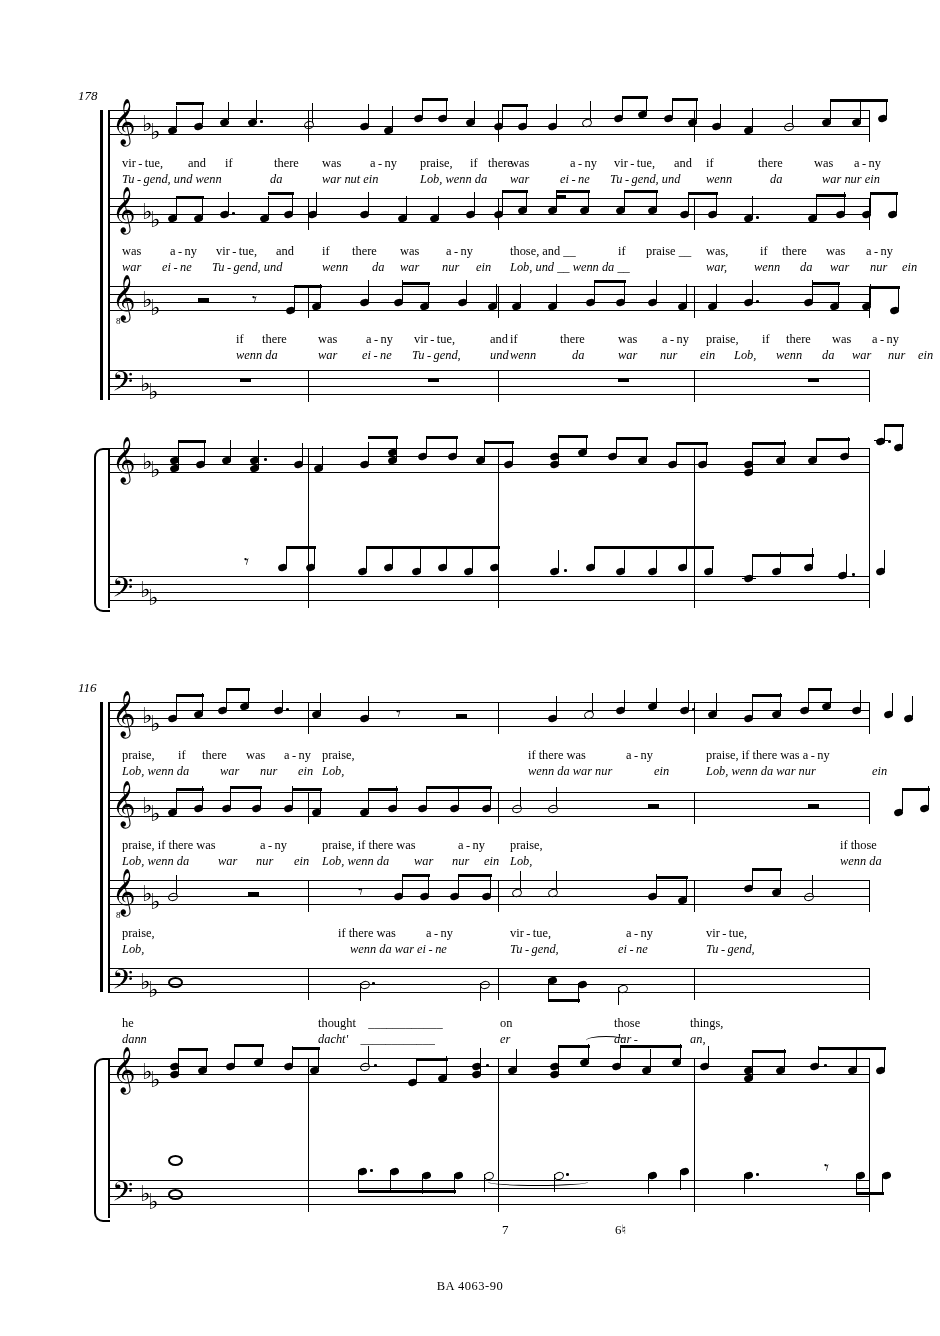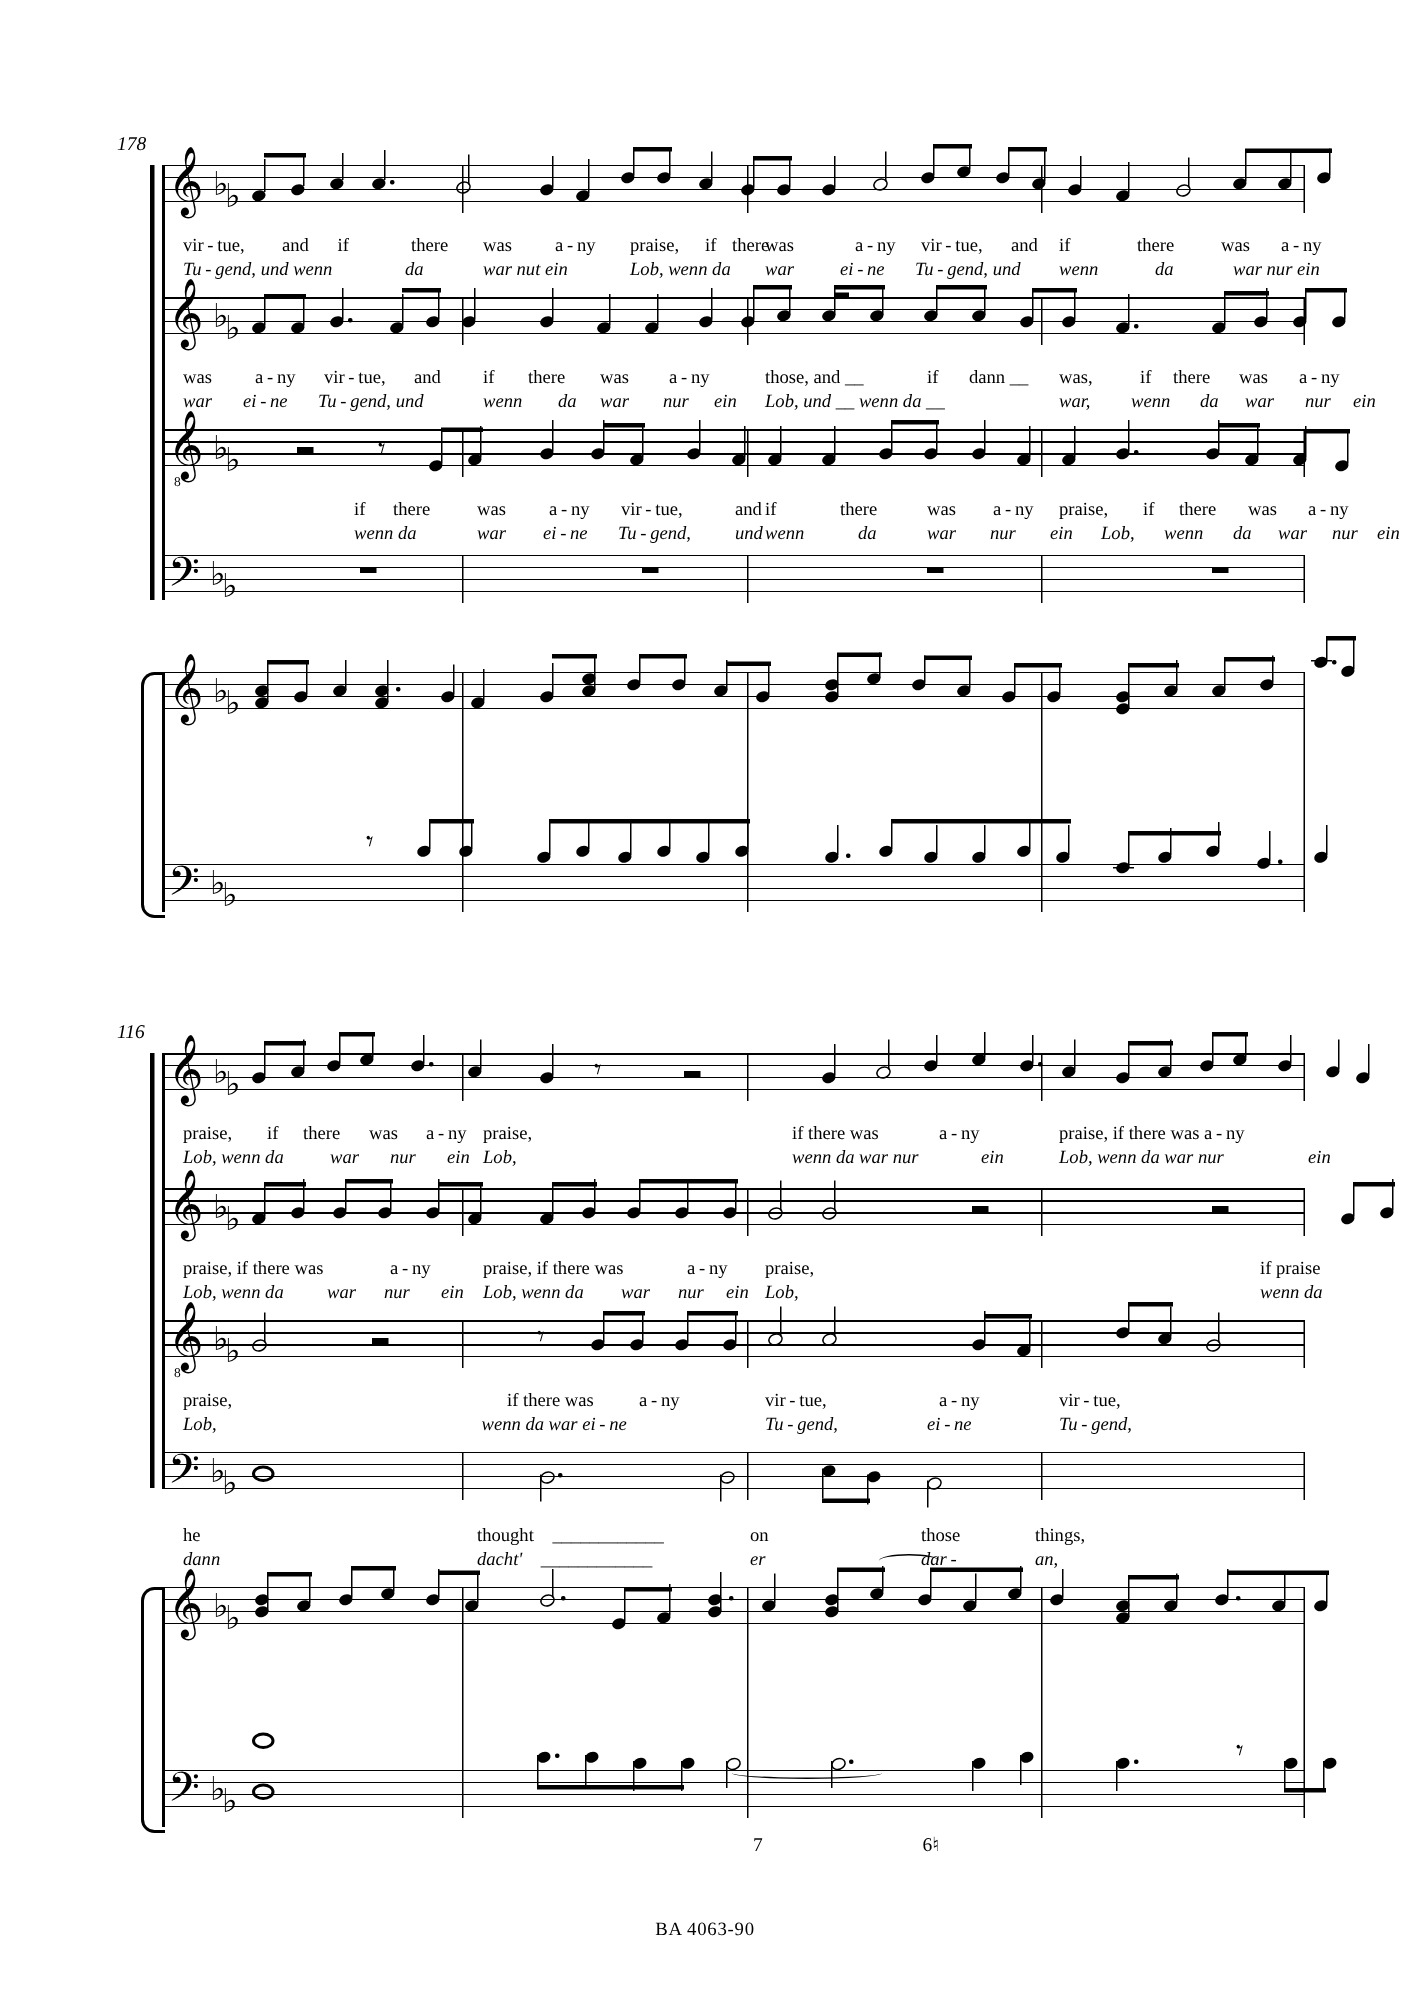--- a/index.html
+++ b/index.html
@@ -260,21 +260,21 @@
       <span class="lyr" style="left:52px;top:136px;">was</span>
       <span class="lyr" style="left:100px;top:136px;">a - ny</span>
       <span class="lyr" style="left:146px;top:136px;">vir - tue,</span>
       <span class="lyr" style="left:206px;top:136px;">and</span>
       <span class="lyr" style="left:252px;top:136px;">if</span>
       <span class="lyr" style="left:282px;top:136px;">there</span>
       <span class="lyr" style="left:330px;top:136px;">was</span>
       <span class="lyr" style="left:376px;top:136px;">a - ny</span>
       <span class="lyr" style="left:440px;top:136px;">those, and __</span>
       <span class="lyr" style="left:548px;top:136px;">if</span>
-      <span class="lyr" style="left:576px;top:136px;">dann __</span>
+      <span class="lyr" style="left:576px;top:136px;">praise __</span>
       <span class="lyr" style="left:636px;top:136px;">was,</span>
       <span class="lyr" style="left:690px;top:136px;">if</span>
       <span class="lyr" style="left:712px;top:136px;">there</span>
       <span class="lyr" style="left:756px;top:136px;">was</span>
       <span class="lyr" style="left:796px;top:136px;">a - ny</span>
     </div>
     <div>
       <span class="lyr it" style="left:52px;top:152px;">war</span>
       <span class="lyr it" style="left:92px;top:152px;">ei - ne</span>
       <span class="lyr it" style="left:142px;top:152px;">Tu - gend, und</span>
@@ -685,21 +685,21 @@
     <div class="bar" style="left:428px;top:92px;height:32px;"></div>
     <div class="bar" style="left:624px;top:92px;height:32px;"></div>
     <div class="bar" style="left:799px;top:92px;height:32px;"></div>
 
     <div>
       <span class="lyr" style="left:52px;top:138px;">praise, if there was</span>
       <span class="lyr" style="left:190px;top:138px;">a - ny</span>
       <span class="lyr" style="left:252px;top:138px;">praise, if there was</span>
       <span class="lyr" style="left:388px;top:138px;">a - ny</span>
       <span class="lyr" style="left:440px;top:138px;">praise,</span>
-      <span class="lyr" style="left:770px;top:138px;">if praise</span>
+      <span class="lyr" style="left:770px;top:138px;">if those</span>
     </div>
     <div>
       <span class="lyr it" style="left:52px;top:154px;">Lob, wenn da</span>
       <span class="lyr it" style="left:148px;top:154px;">war</span>
       <span class="lyr it" style="left:186px;top:154px;">nur</span>
       <span class="lyr it" style="left:224px;top:154px;">ein</span>
       <span class="lyr it" style="left:252px;top:154px;">Lob, wenn da</span>
       <span class="lyr it" style="left:344px;top:154px;">war</span>
       <span class="lyr it" style="left:382px;top:154px;">nur</span>
       <span class="lyr it" style="left:414px;top:154px;">ein</span>
@@ -755,21 +755,21 @@
     <div>
       <span class="lyr" style="left:52px;top:226px;">praise,</span>
       <span class="lyr" style="left:268px;top:226px;">if there was</span>
       <span class="lyr" style="left:356px;top:226px;">a - ny</span>
       <span class="lyr" style="left:440px;top:226px;">vir - tue,</span>
       <span class="lyr" style="left:556px;top:226px;">a - ny</span>
       <span class="lyr" style="left:636px;top:226px;">vir - tue,</span>
     </div>
     <div>
       <span class="lyr it" style="left:52px;top:242px;">Lob,</span>
-      <span class="lyr it" style="left:251px;top:242px;">wenn da war ei - ne</span>
+      <span class="lyr it" style="left:280px;top:242px;">wenn da war ei - ne</span>
       <span class="lyr it" style="left:440px;top:242px;">Tu - gend,</span>
       <span class="lyr it" style="left:548px;top:242px;">ei - ne</span>
       <span class="lyr it" style="left:636px;top:242px;">Tu - gend,</span>
     </div>
 
     <div class="staff" style="top:268px;">
       <span class="clef bass" style="left:4px;">𝄢</span>
       <span class="keysig" style="left:32px;top:3px;">♭</span>
       <span class="keysig" style="left:40px;top:11px;">♭</span>
 

